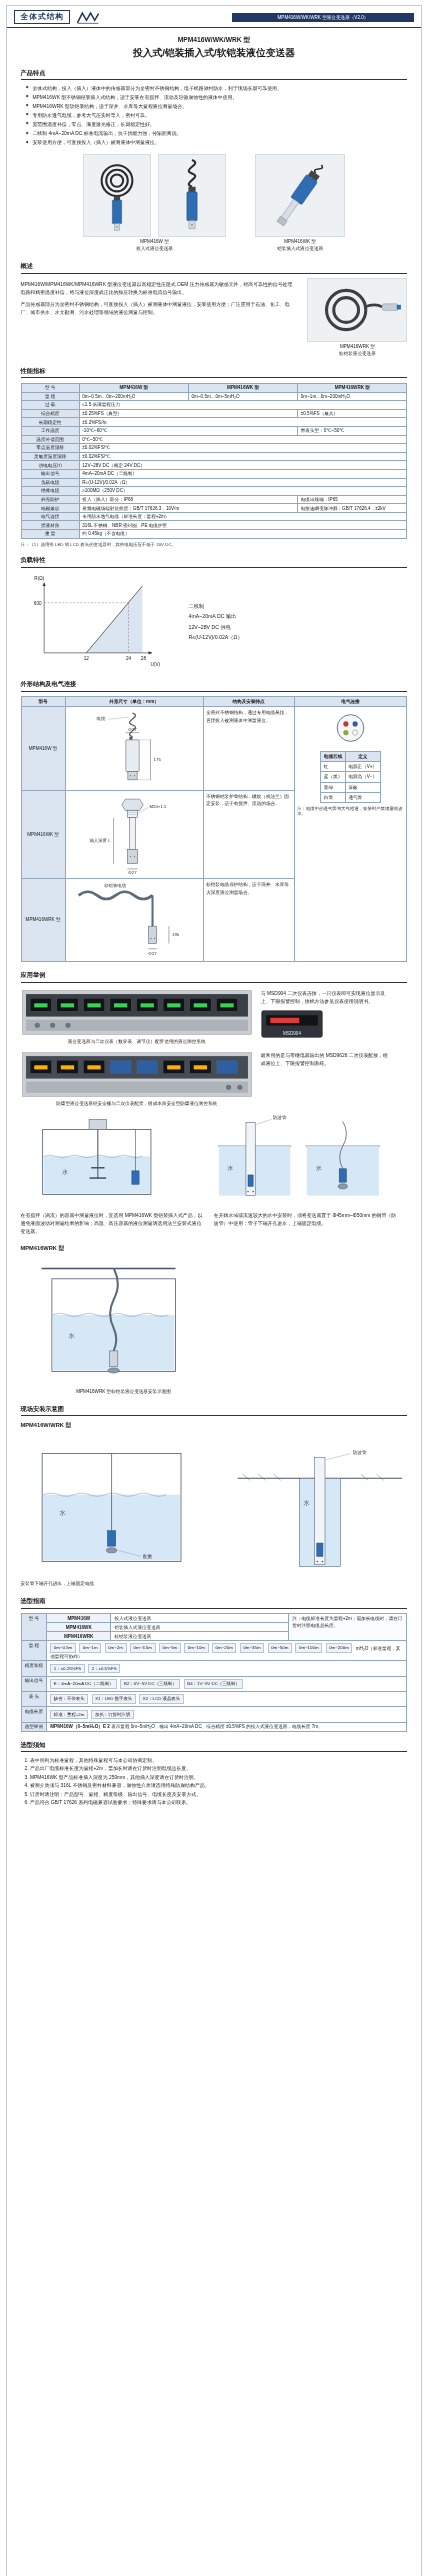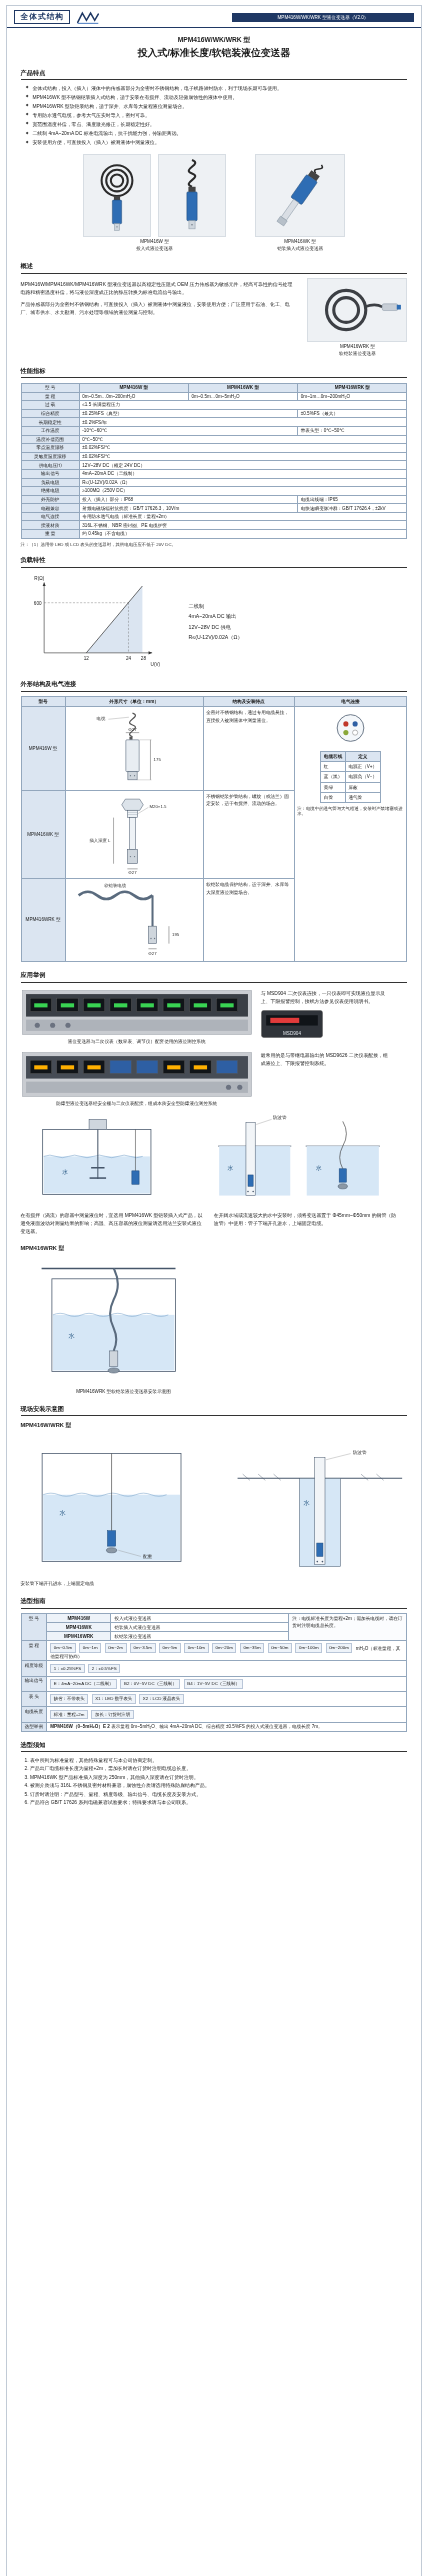--- a/index.html
+++ b/index.html
@@ -62,21 +62,21 @@
     <svg width="24" height="13.4" viewBox="0 0 46 26">
       <path d="M3 22 L12 4 L20 18 L28 4 L36 18 L43 6" fill="none" stroke="#1f3864" stroke-width="3" stroke-linecap="round"></path>
       <path d="M3 24 H43" stroke="#4a7bc0" stroke-width="2"></path>
     </svg>
     <div class="docbar">
       <span>MPM416W/WK/WRK 型液位变送器（V2.0）</span>
     </div>
   </div>
 
   <div class="t1">MPM416W/WK/WRK 型</div>
-  <div class="t2">投入式/标准长度/软铠装液位变送器</div>
+  <div class="t2">投入式/铠装插入式/软铠装液位变送器</div>
 
   <div class="sec">
     <h2>产品特点</h2>
     <ul class="feat">
       <li>全体式结构，投入（插入）液体中的传感器部分为全密封不锈钢结构，电子线路灌封防水，利于现场长期可靠使用。</li>
       <li>MPM416WK 型不锈钢铠装插入式结构，适于安装在有搅拌、流动及轻微腐蚀性的液体中使用。</li>
       <li>MPM416WRK 型软铠装结构，适于深井、水库等大量程液位测量场合。</li>
       <li>专用防水透气电缆，参考大气压实时导入，密封可靠。</li>
       <li>宽范围温度补偿，零点、满度激光修正，长期稳定性好。</li>
       <li>二线制 4mA~20mA DC 标准电流输出，抗干扰能力强，传输距离远。</li>

